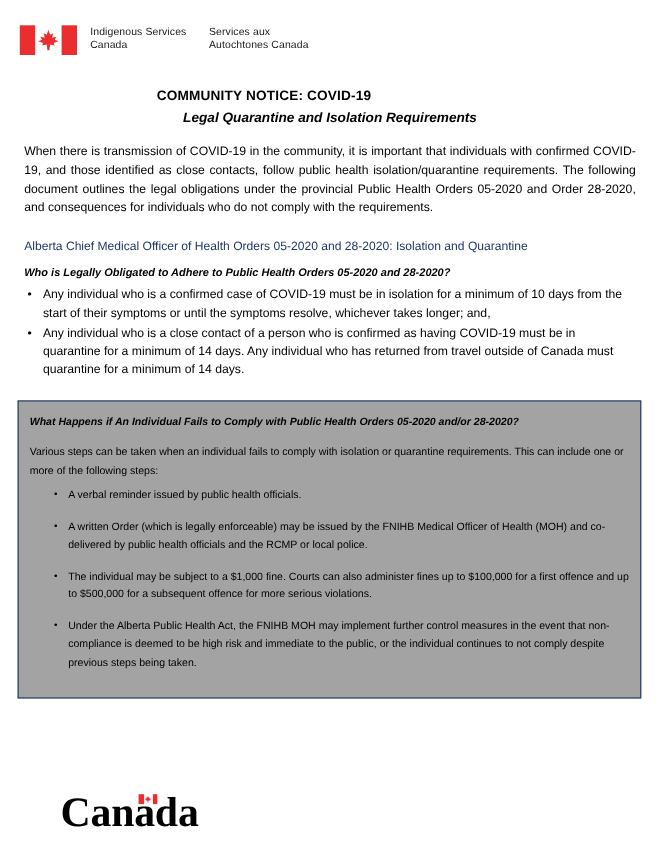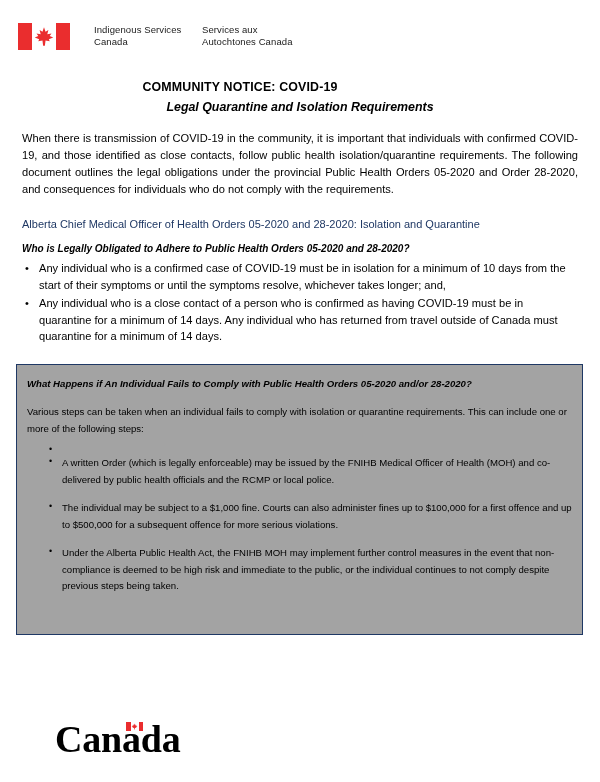--- a/index.html
+++ b/index.html
@@ -44,21 +44,21 @@
   .flag-logo .bar.left { left: 0; }
   .flag-logo .bar.right { right: 0; }
   .flag-logo .leaf {
     position: absolute;
     left: 15px; top: 1px;
     width: 22px; height: 25px;
     display: block;
   }
   .dept-names {
     display: flex;
-    margin-left: 24px;
+    margin-left: 12px;
     font-size: 9.5px;
     line-height: 1.28;
     color: #1a1a1a;
     letter-spacing: .1px;
     justify-content: flex-end;
   }
   .dept-col { white-space: pre-line; }
   .dept-col.en { width: 108px; }
   .dept-col.fr { width: 150px; }
 
@@ -253,20 +253,21 @@
     <span>Any individual who is a close contact of a person who is confirmed as having COVID-19 must be in quarantine for a minimum of 14 days. Any individual who has returned from travel outside of Canada must quarantine for a minimum of 14 days.</span>
   </li>
 </ul>
 
 <div class="notice-box">
   <div class="box-question">What Happens if An Individual Fails to Comply with Public Health Orders 05-2020 and/or 28-2020?</div>
   <div class="box-intro">Various steps can be taken when an individual fails to comply with isolation or quarantine requirements. This can include one or more of the following steps:</div>
   <ul class="box-list">
     <li>
       <span class="dot">•</span>
+      <span>A verbal reminder issued by public health officials.</span>
     </li>
     <li>
       <span class="dot">•</span>
       <span>A written Order (which is legally enforceable) may be issued by the FNIHB Medical Officer of Health (MOH) and co-delivered by public health officials and the RCMP or local police.</span>
     </li>
     <li>
       <span class="dot">•</span>
       <span>The individual may be subject to a $1,000 fine. Courts can also administer fines up to $100,000 for a first offence and up to $500,000 for a subsequent offence for more serious violations.</span>
     </li>
     <li>

